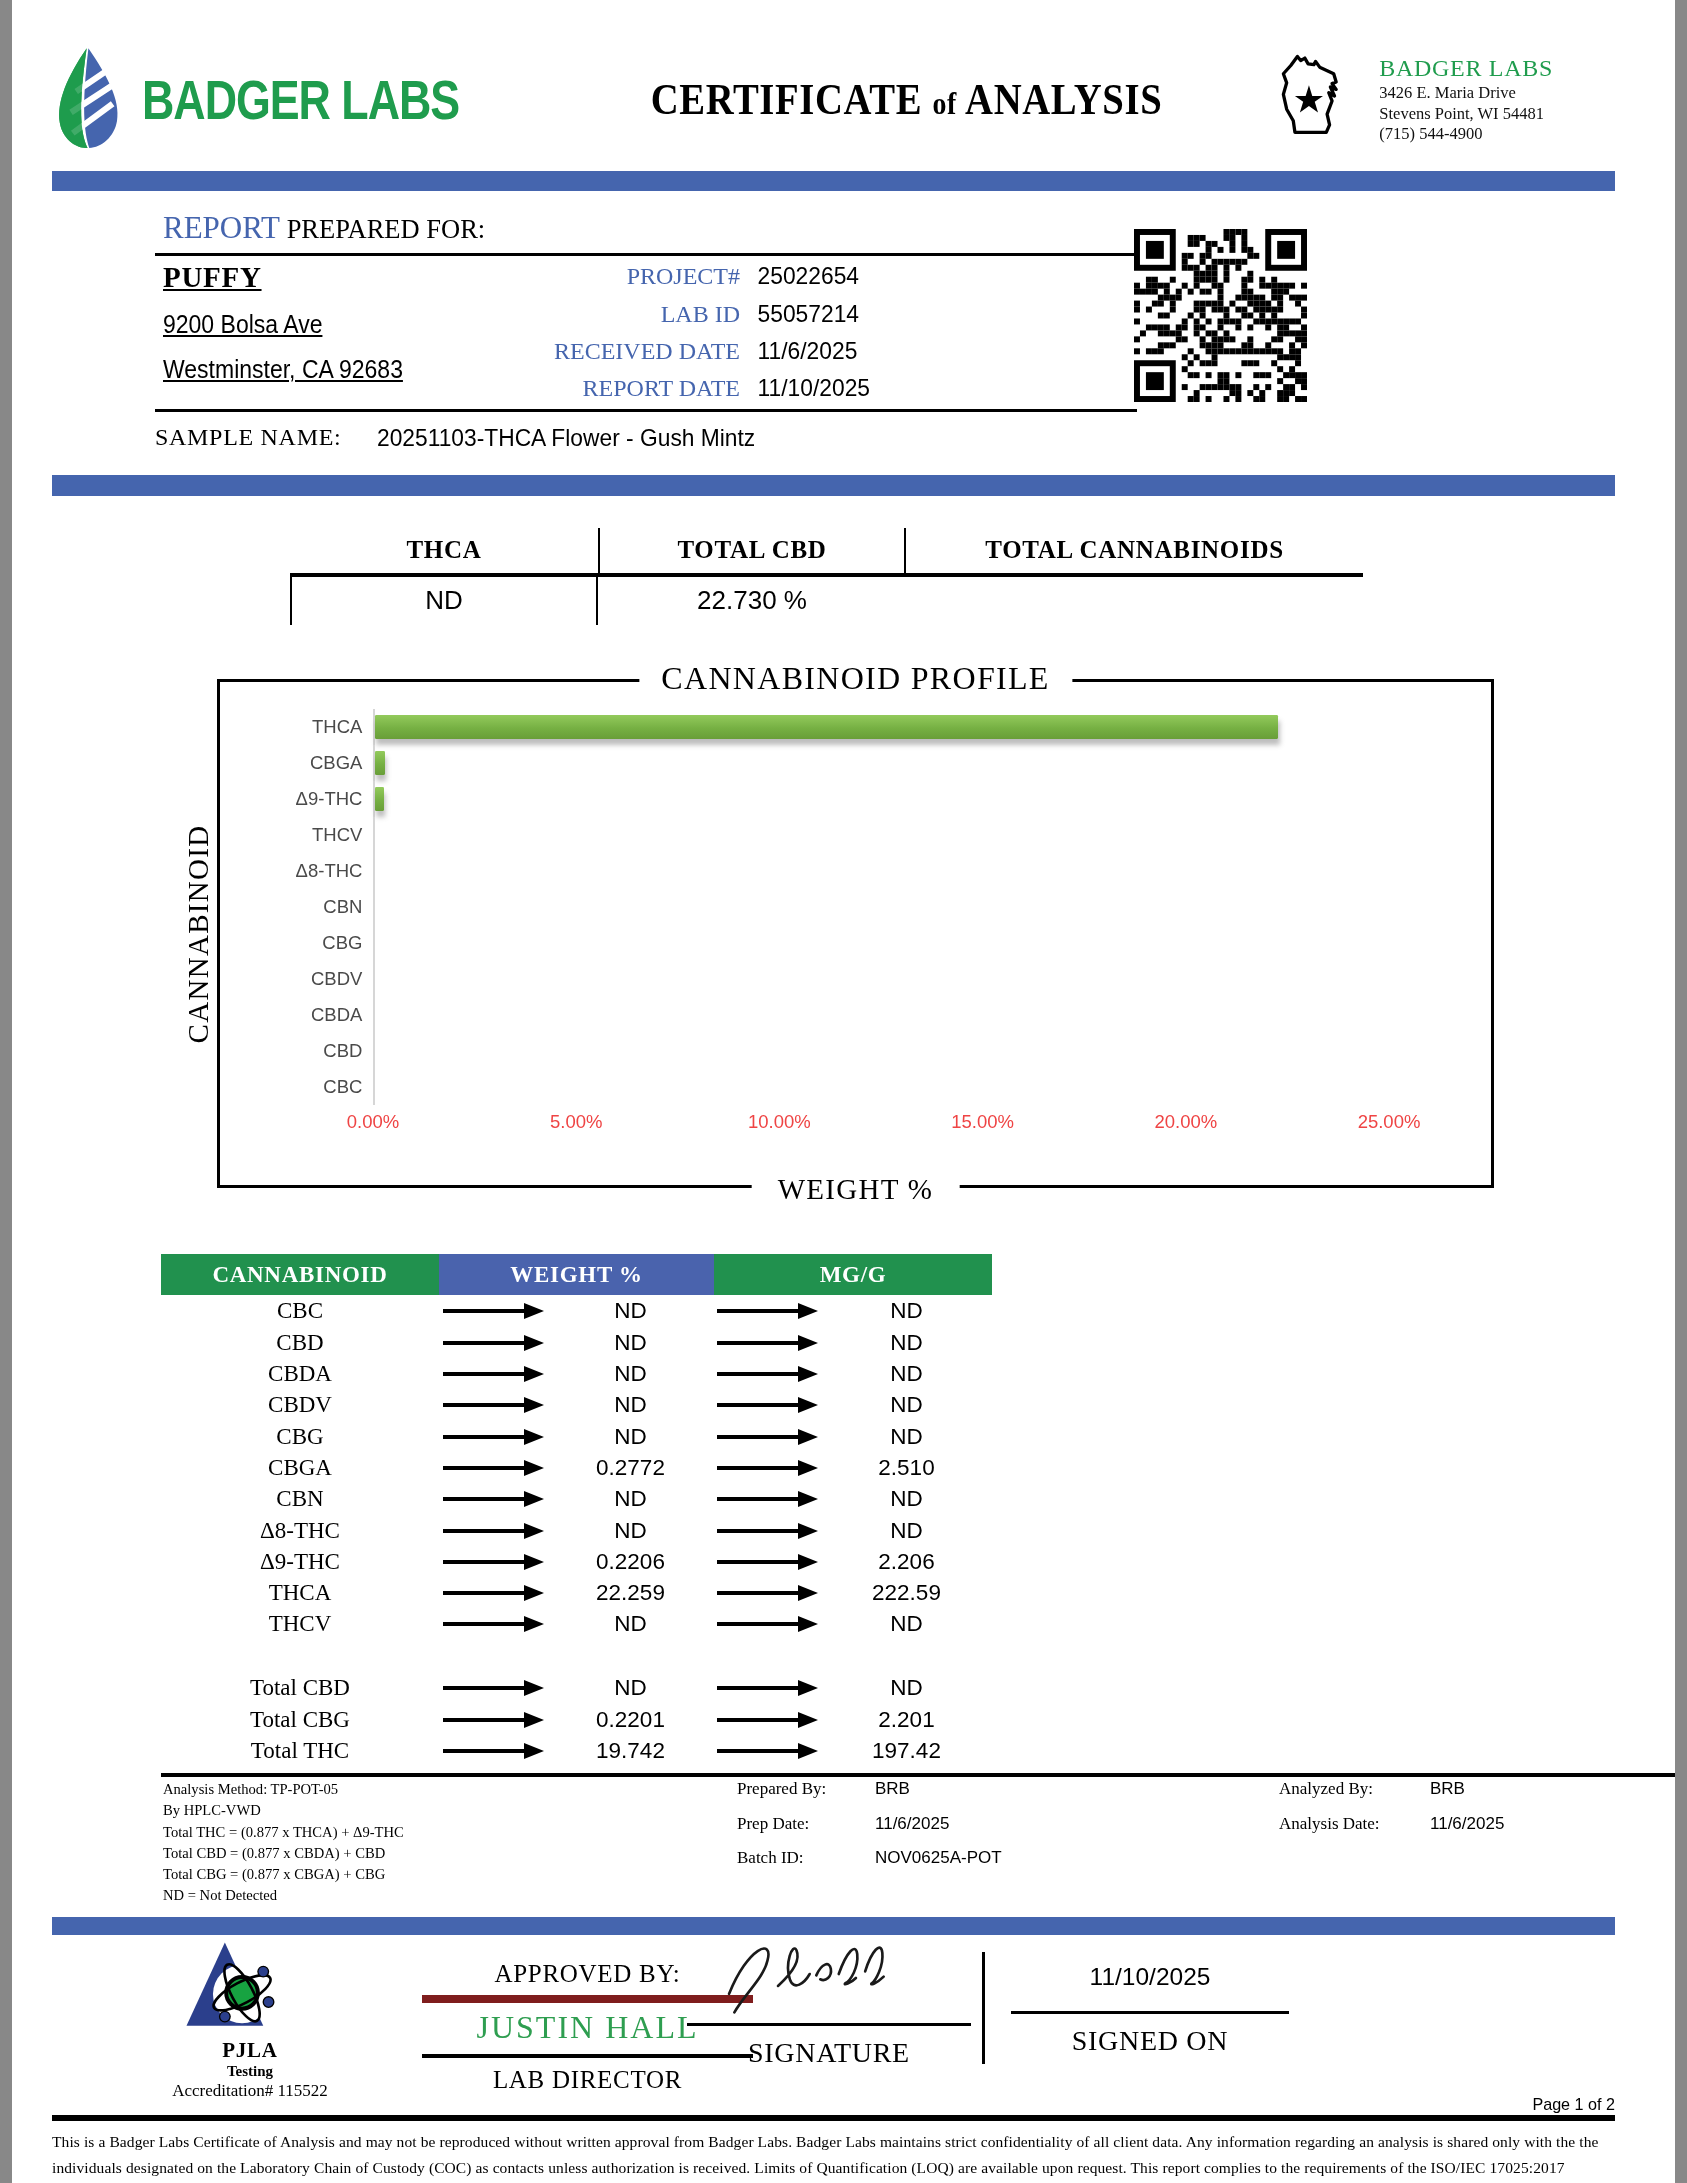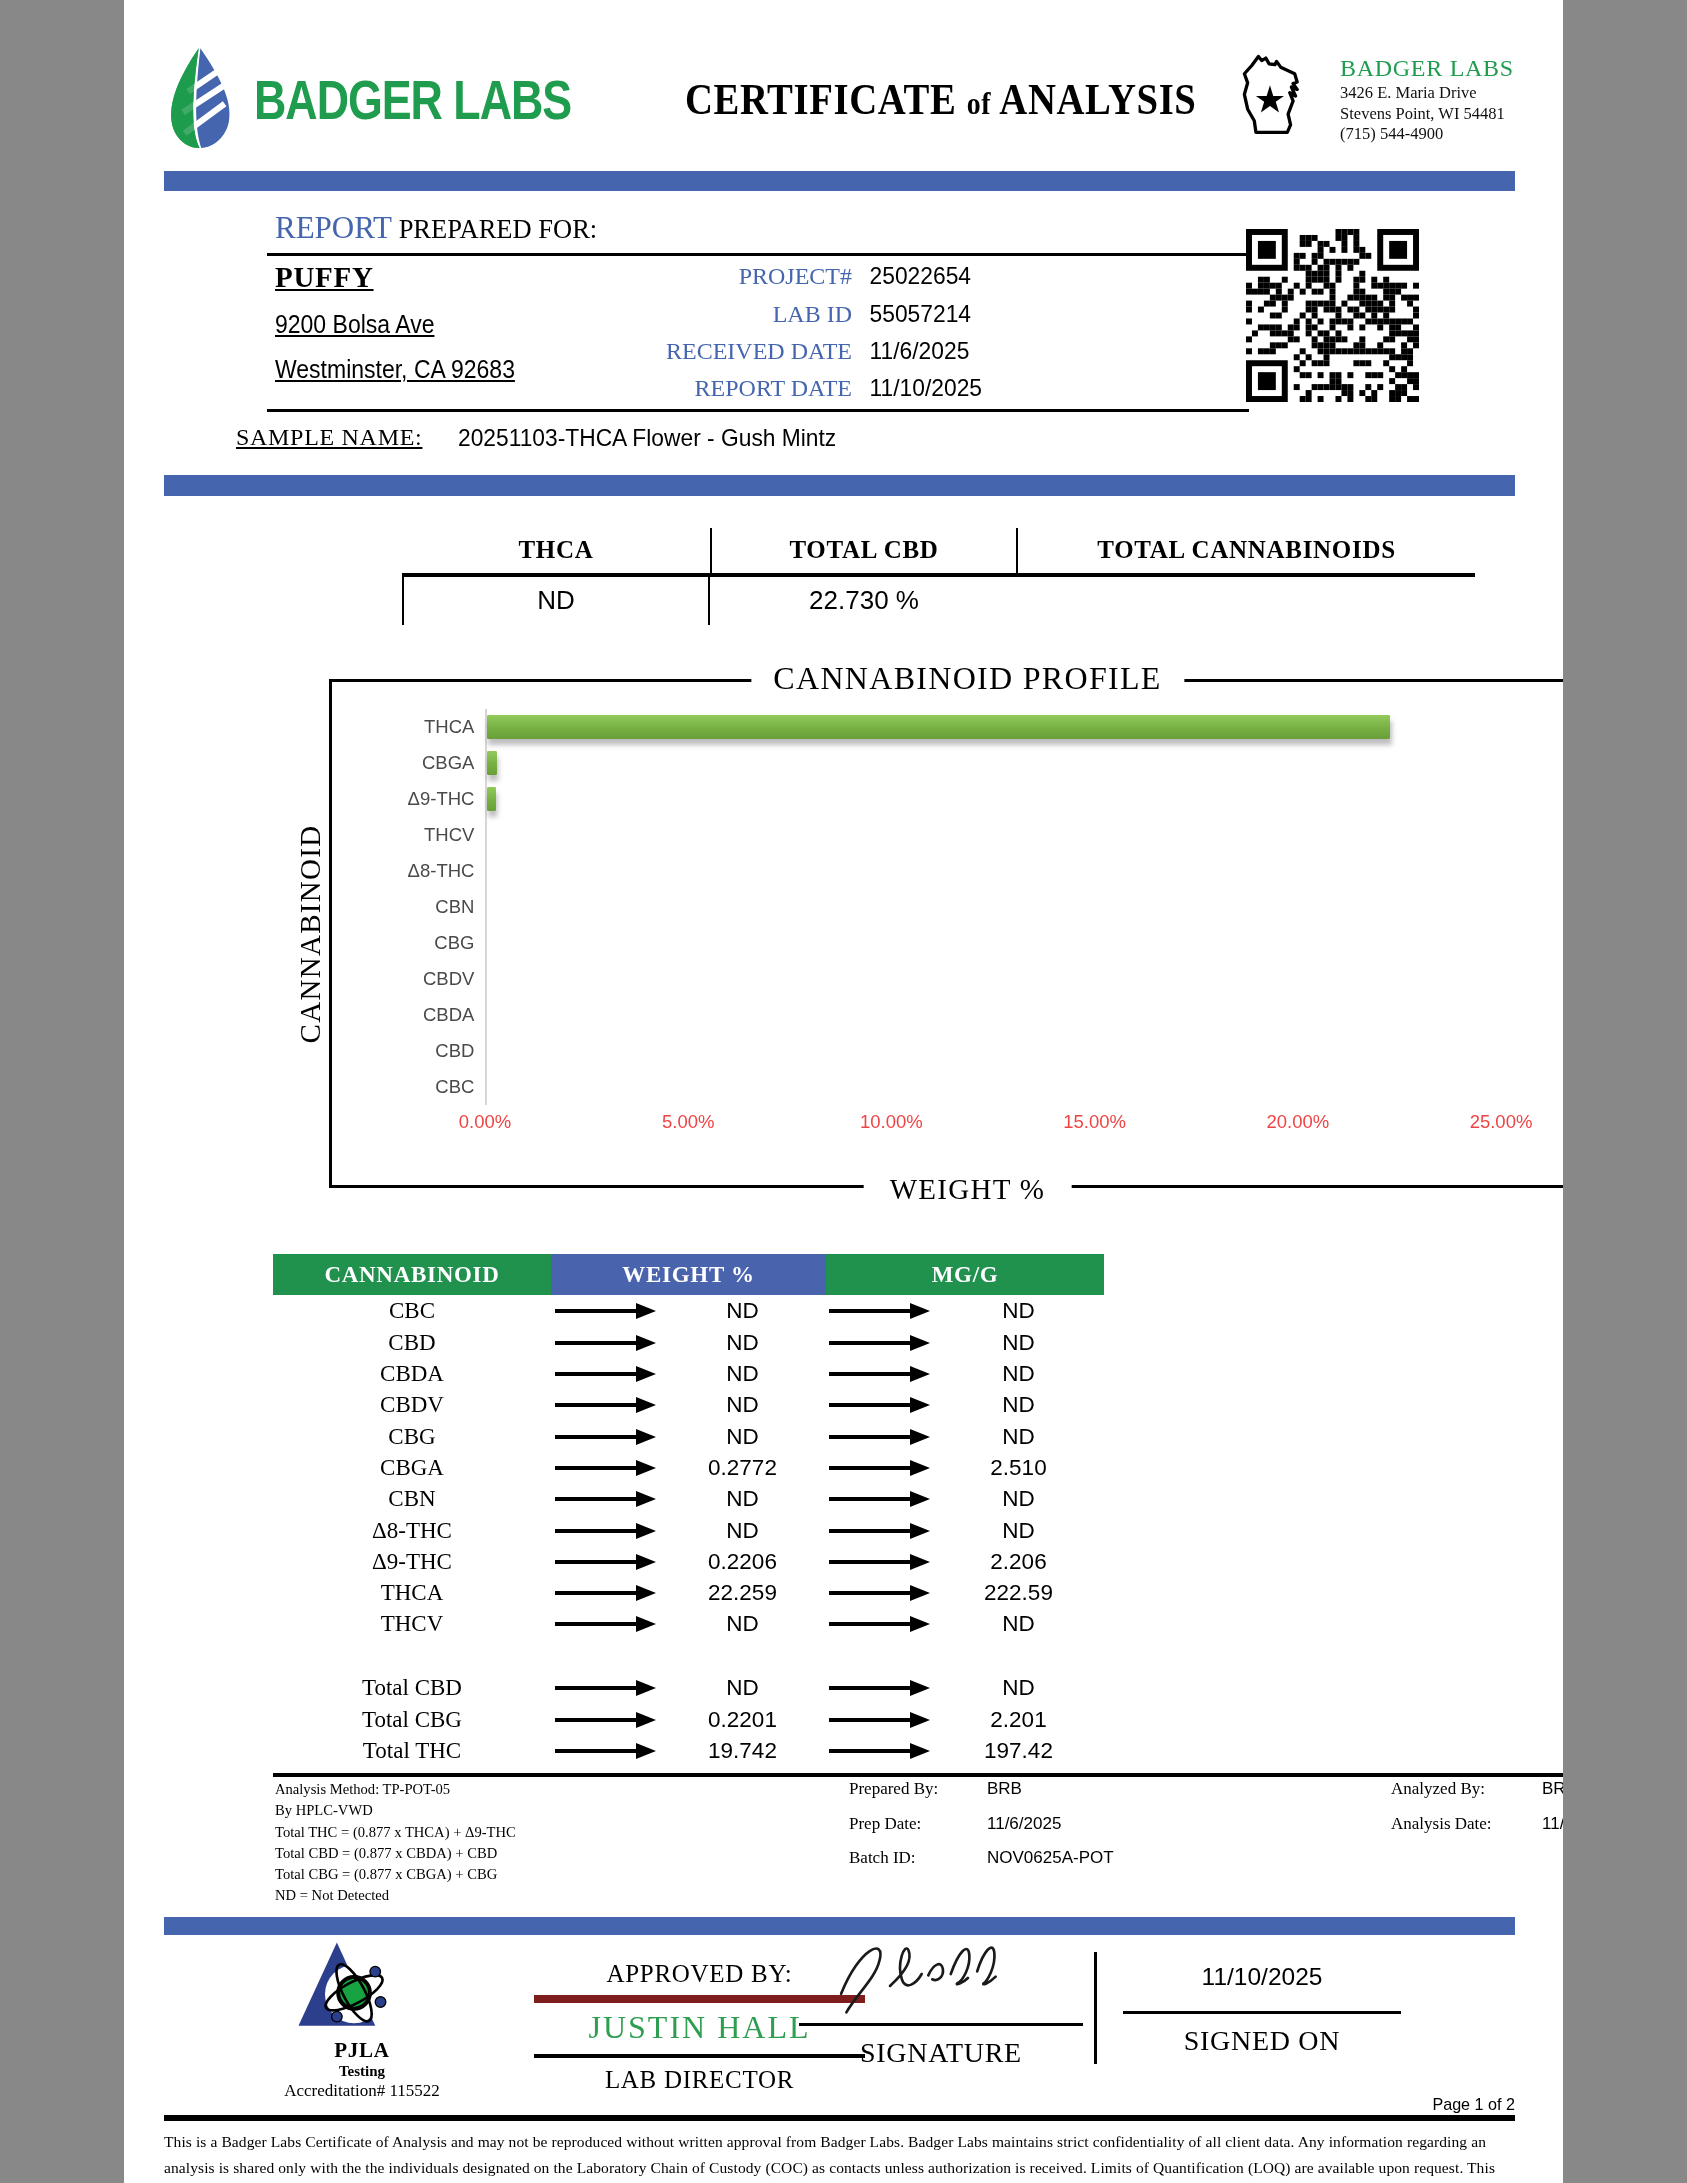--- a/index.html
+++ b/index.html
@@ -1,22 +1,22 @@
 <!DOCTYPE html>
 <html style="--accent: #4565ae; --green: #1f9c4d; --tgreen: #21914e; --tblue: #4a63ad; --bar: #76b043;font-size:10.6px"><head>
 <meta charset="utf-8">
 <style>
   :root{
     --accent:#4565ae; --green:#1f9c4d; --tgreen:#21914e; --tblue:#4a63ad; --bar:#76b043;
   }
   *{box-sizing:border-box; margin:0; padding:0;}
   body{background:#888; font-family:"Liberation Serif", serif;}
   .page{
-    width:1439px; height:2183px; background:#fff; margin:0 auto; position:relative;
-    padding:36px 48px 0 40px; overflow:hidden; color:#000;
+    width:1663px; height:2183px; background:#fff; margin:0 auto; position:relative;
+    padding:36px 60px 0 40px; overflow:hidden; color:#000;
   }
   
   .header{display:flex; align-items:center; height:126px;}
   .logo{display:flex; align-items:center; gap:12px; width:490px;}
   .logo-text{
     font-family:"Liberation Sans", sans-serif; font-weight:700; font-size:56px; color:var(--green);
     letter-spacing:-1.3px; transform:scaleX(.8); transform-origin:left center; white-space:nowrap;
   }
   .coa-title{
     flex:1; text-align:center; font-family:"Liberation Serif", serif; font-weight:700;
@@ -42,21 +42,21 @@
   .rule-bottom{width:982px; margin-left:103px; position:absolute; bottom:0; left:0;}
   .client{position:absolute; left:111px; top:53px; line-height:1.0;text-decoration:underline;}
   .client-name{font-weight:700; font-size:29px; letter-spacing:0.7px;}
   .client-addr{font-family:"Liberation Sans", sans-serif; font-size:25px; margin-top:20px; transform:scaleX(.92); transform-origin:left;}
   .meta{position:absolute; left:370px; top:52px; width:516px;}
   .meta-row{display:flex; align-items:baseline; margin-bottom:9.3px;}
   .meta-label{flex:1; text-align:right; color:var(--accent); font-size:24px;}
   .meta-value{width:198px; padding-left:18.5px; font-family:"Liberation Sans", sans-serif; font-size:24px; transform:scaleX(.95); transform-origin:left;}
   .qr{position:absolute; left:1082px; top:18.5px; width:173px; height:173px;}
   .sample-row{height:40px; margin-top:5.3px; display:flex; align-items:center;}
-  .sample-label{margin-left:72px; font-size:24px; letter-spacing:0.7px;text-decoration:underline;}
+  .sample-label{margin-left:103px; font-size:24px; letter-spacing:0.7px;}
   .sample-value{margin-left:36px; font-family:"Liberation Sans", sans-serif; font-size:24.5px; transform:scaleX(.93); transform-origin:left;}
   
   .summary{margin:32px 0 0 238px; width:1072px; display:grid; grid-template-columns:308px 308px 457px;}
   .sum-cell{text-align:center; padding:8px 0 9.3px 0; font-size:25px;}
   .sum-head{font-weight:700; letter-spacing:0.7px; border-bottom:4px solid #000;}
   .sum-val{font-family:"Liberation Sans", sans-serif; font-size:26px;}
   .sum-mid{border-left:2px solid #000; border-right:2px solid #000;}
   
   .chartbox{position:relative; margin:54px 0 0 165px; width:1277px; height:509px; border:3.3px solid #000;}
   .chart-legend{

